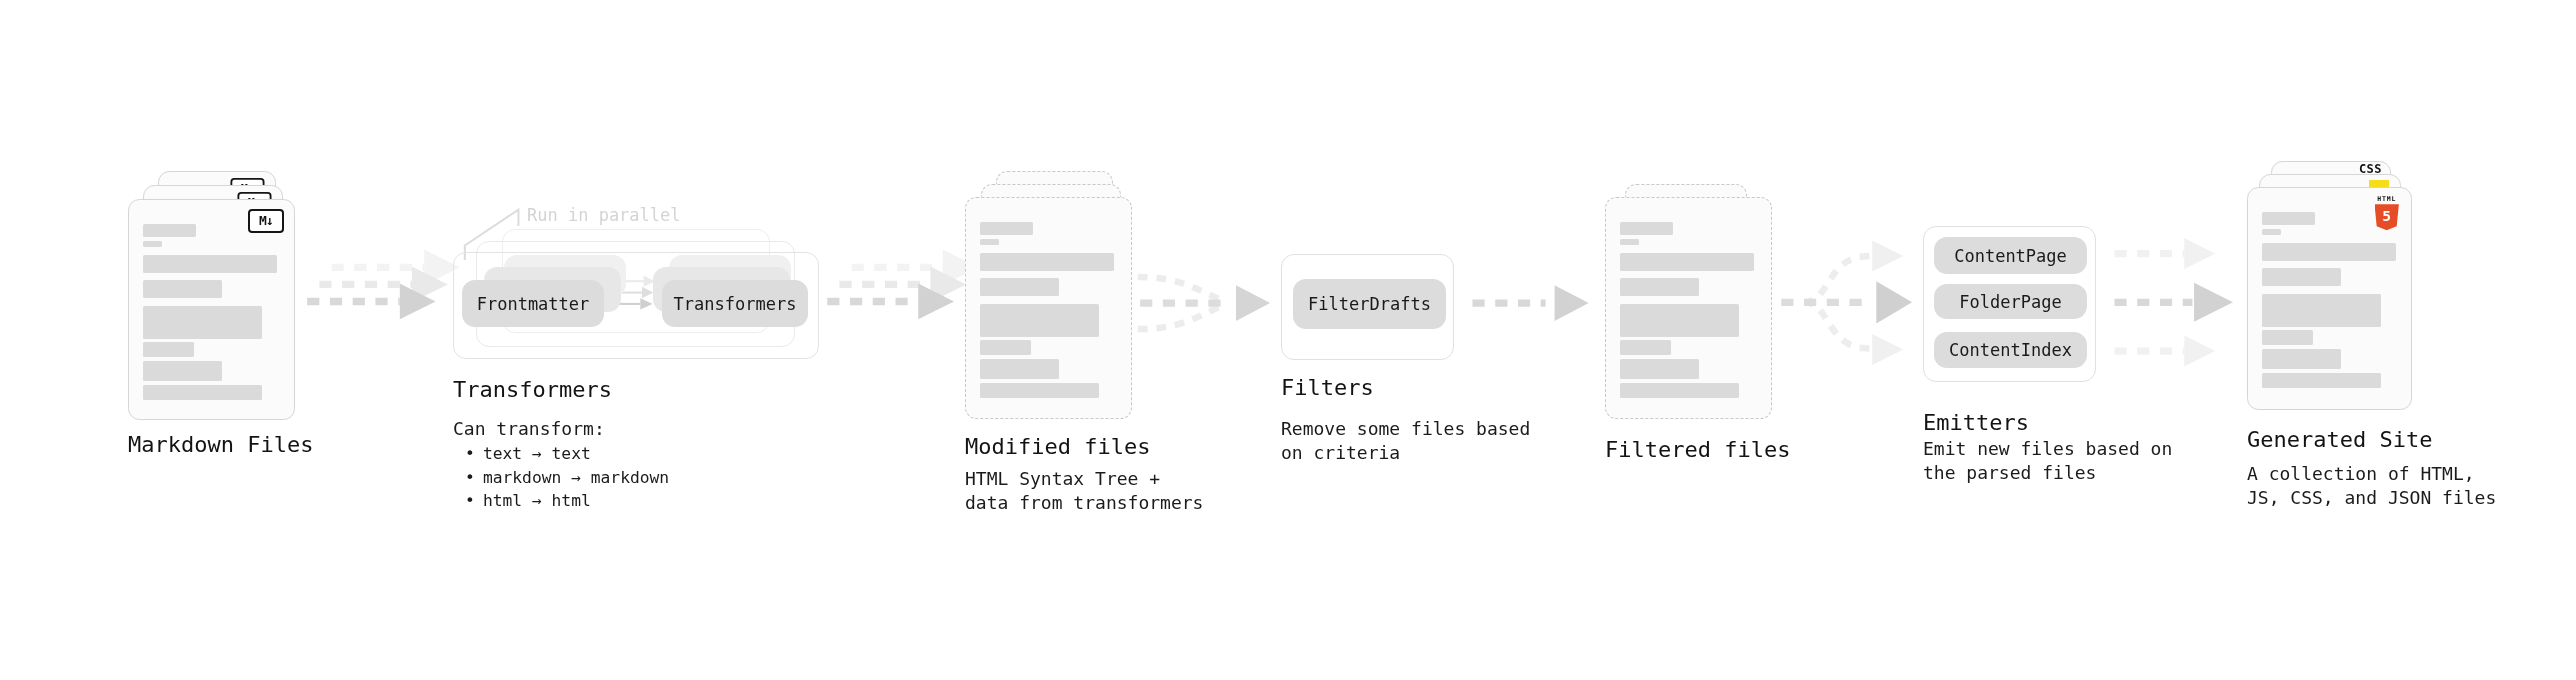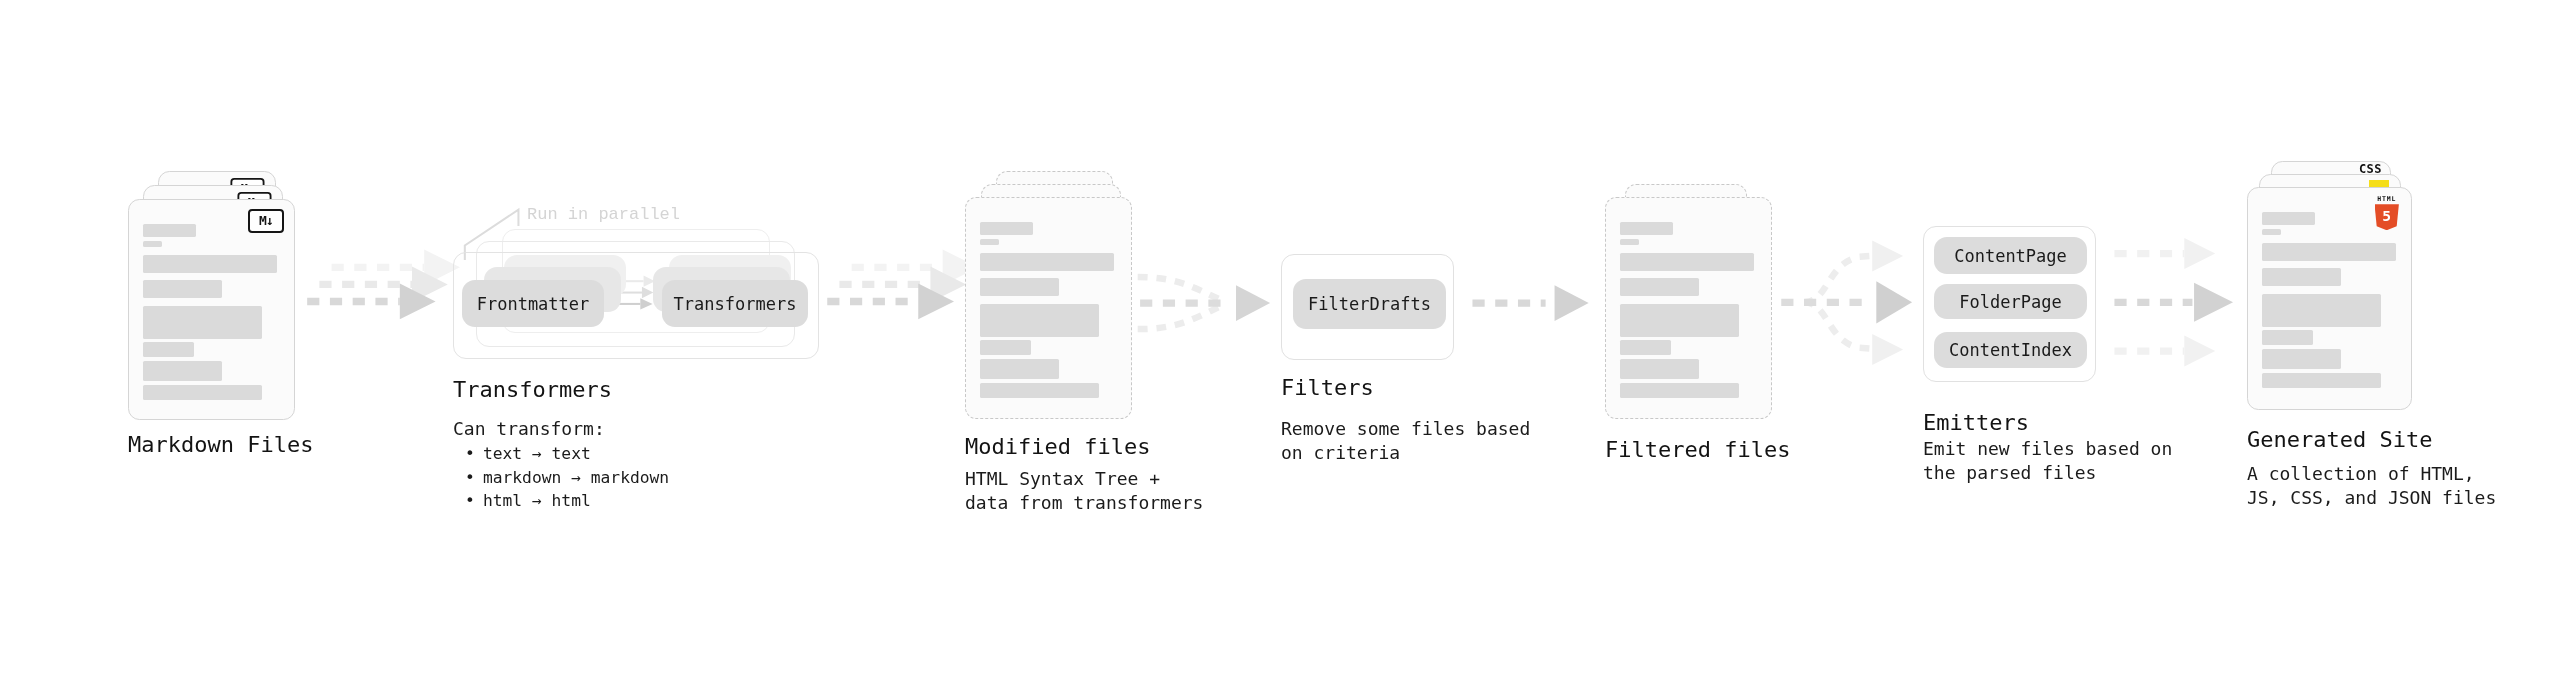--- a/index.html
+++ b/index.html
@@ -36,21 +36,21 @@
   
   .t-container{position:absolute;border:1.6px solid #e3e3e3;border-radius:13px;background:transparent;box-sizing:border-box;}
   .t-container.l1{border-color:#e9e9e9;}
   .t-container.l2{border-color:#eeeeee;}
   .gray-box{position:absolute;background:#dcdcdc;border-radius:13px;display:flex;align-items:center;
             justify-content:center;font-size:17px;color:#1a1a1a;box-sizing:border-box;}
   .gray-box.e1{background:#e7e7e7;}
   .gray-box.e2{background:#f0f0f0;}
   .outline-box{position:absolute;border:1.6px solid #e1e1e1;border-radius:13px;background:#fff;box-sizing:border-box;}
 
-  .run-parallel{position:absolute;left:527px;top:205px;font-size:17px;color:#d4d4d4;font-family:Liberation Mono, monospace;}
+  .run-parallel{position:absolute;left:527px;top:205px;font-size:17px;color:#d4d4d4;}
 
   
   .label{position:absolute;margin:0;font-size:22px;font-weight:500;color:#131313;white-space:nowrap;letter-spacing:0;}
   .desc{position:absolute;margin:0;font-size:18px;line-height:24.4px;color:#1b1b1b;white-space:nowrap;}
   .desc span{display:block;}
   .bullets{position:absolute;margin:0;font-size:16.3px;line-height:23.6px;color:#1b1b1b;}
   .bullet-line{display:flex;gap:8.1px;white-space:nowrap;}
 </style>
 </head>
 <body>

